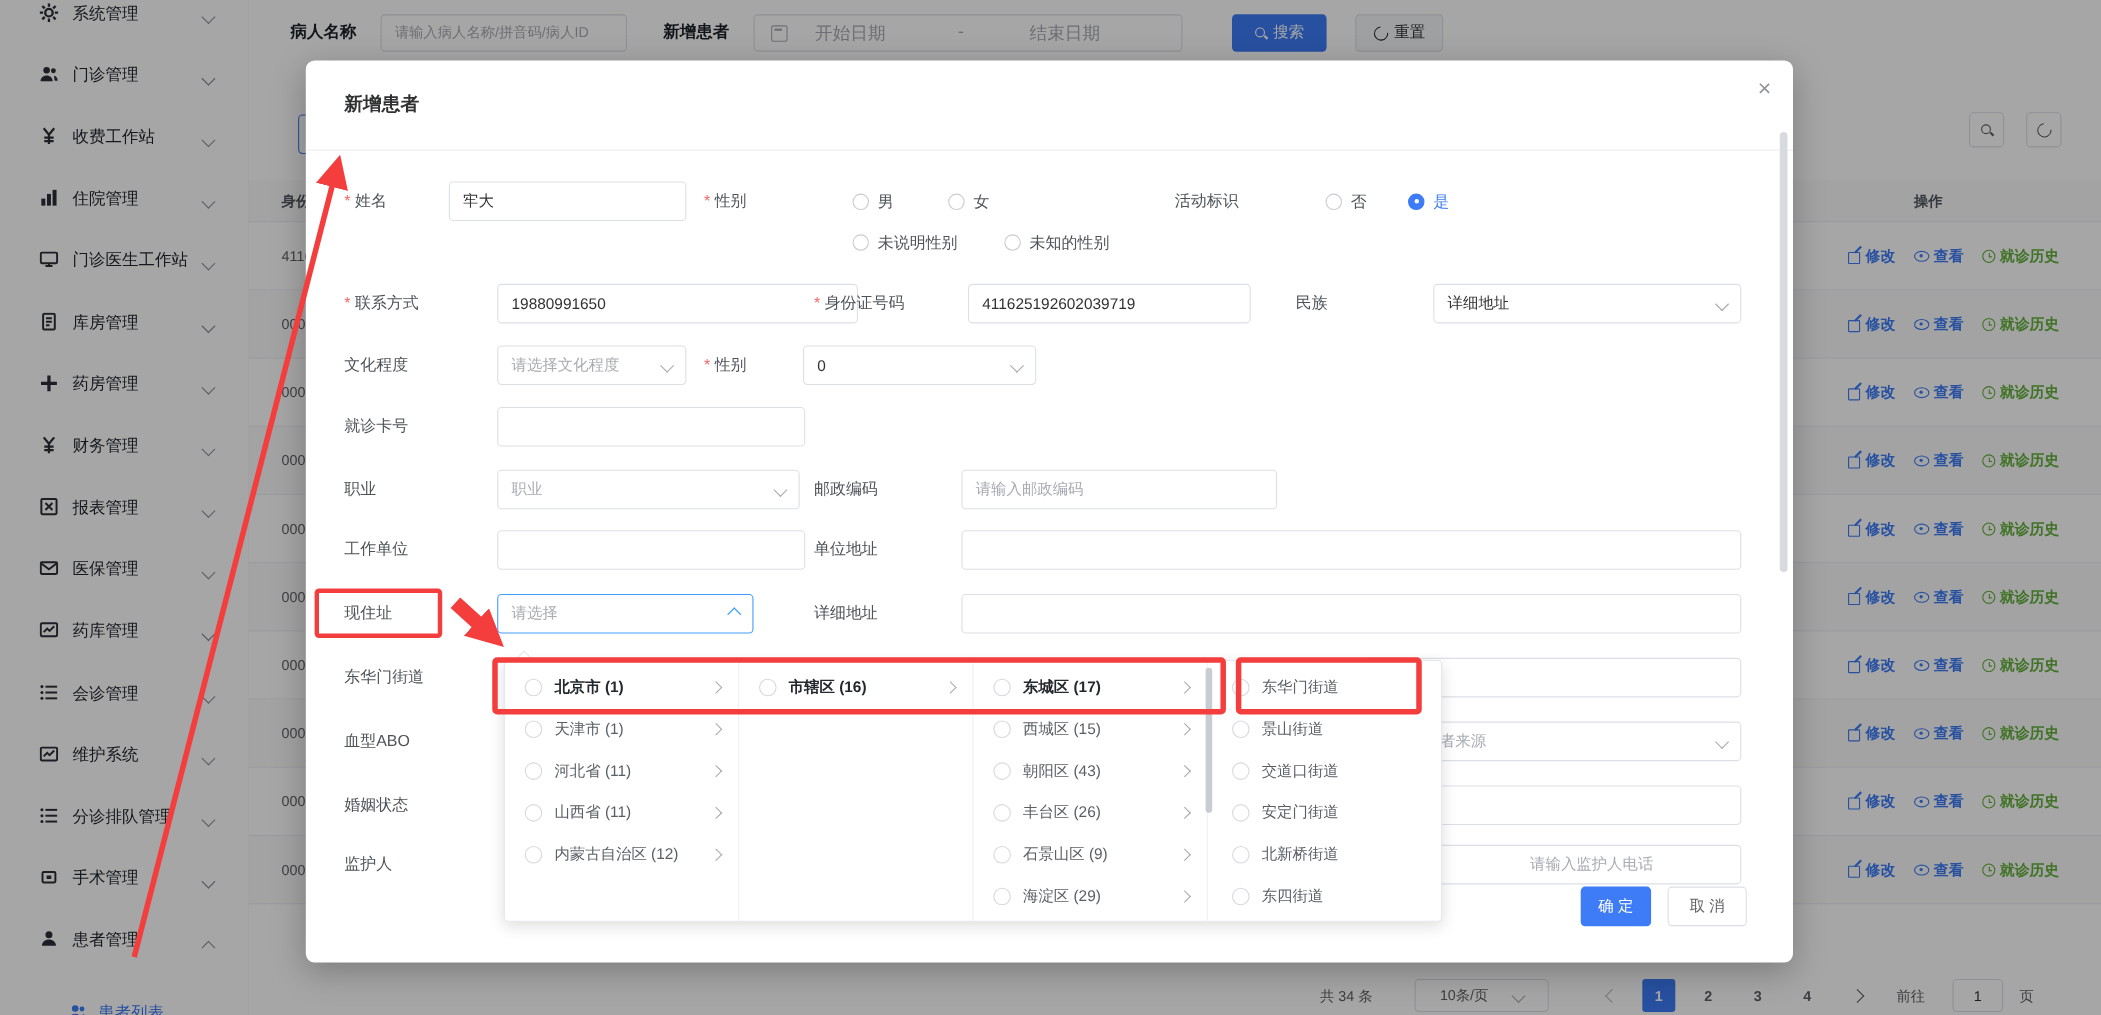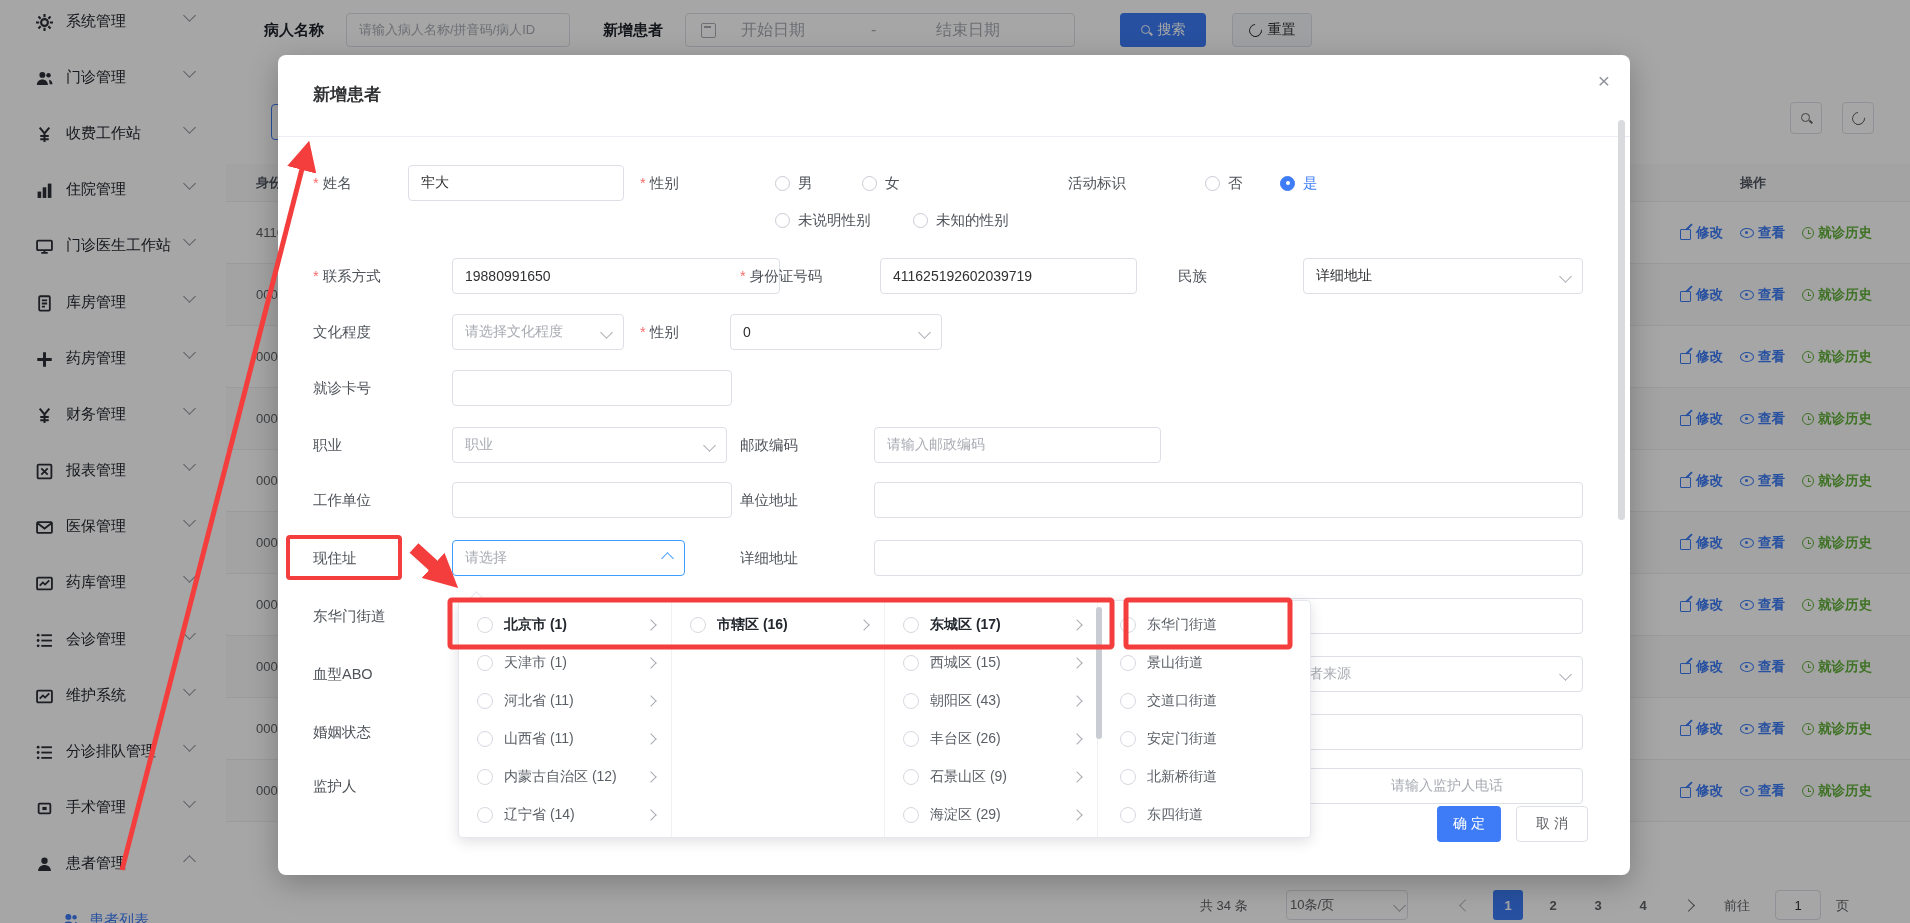--- a/index.html
+++ b/index.html
@@ -1,20 +1,20 @@
 <!DOCTYPE html>
 <html><head>
 <meta charset="utf-8">
 <style>
   html,body{margin:0;padding:0;background:#555;font-family:"Liberation Sans","DejaVu Sans",sans-serif;}
   #app{position:relative;width:1910px;height:923px;background:#fff;overflow:hidden;}
   .abs{position:absolute;}
   
   .sidebar{position:absolute;left:0;top:0;width:226px;height:923px;background:#fff;border-right:1px solid #e8e8e8;z-index:1;}
-  .sbitem{position:absolute;left:0;width:226px;height:28px;display:flex;align-items:flex-end;padding-left:36px;box-sizing:border-box;color:#23272e;font-size:15px;font-weight:500;cursor:pointer;}
+  .sbitem{position:absolute;left:0;width:226px;height:28px;display:flex;align-items:flex-start;padding-left:36px;box-sizing:border-box;color:#23272e;font-size:15px;font-weight:500;cursor:pointer;}
   .sbitem .sic{width:17px;height:17px;margin-right:13px;color:#2b2f36;flex:none;display:inline-flex;}
   .schev{position:absolute;right:32px;width:8px;height:8px;border-right:1.6px solid #8a8f99;border-bottom:1.6px solid #8a8f99;transform:rotate(45deg);top:8px;}
   .schev.up{transform:rotate(-135deg);top:12px;}
   .sbsub{position:absolute;left:0;top:906px;width:226px;height:28px;display:flex;align-items:center;padding-left:62px;box-sizing:border-box;color:#3d7cf6;font-size:15px;font-weight:500;}
   .sbsub .sic{width:17px;height:17px;margin-right:10px;color:#3d7cf6;display:inline-flex;}
   
   .topbar{position:absolute;left:226px;top:0;width:1684px;height:61px;background:#fff;z-index:1;}
   .tb-label{position:absolute;top:13px;line-height:34px;font-size:15px;font-weight:700;color:#1d2129;}
   .box{border:1px solid #dcdfe6;border-radius:4px;background:#fff;box-sizing:border-box;display:flex;align-items:center;}
   .ph{color:#a8abb2;}
@@ -48,21 +48,21 @@
   .i-edit::before{content:"";position:absolute;left:0;top:2px;width:9px;height:9px;border:1.4px solid currentColor;border-radius:1px;}
   .i-edit::after{content:"";position:absolute;left:5px;top:-1px;width:8px;height:1.6px;background:currentColor;transform:rotate(-45deg);}
   .i-eye{width:14px;height:10px;border:1.4px solid currentColor;border-radius:50%;position:relative;display:inline-block;box-sizing:border-box;}
   .i-eye::before{content:"";position:absolute;left:4px;top:2px;width:3px;height:3px;background:currentColor;border-radius:50%;}
   .i-clock{width:12px;height:12px;border:1.4px solid currentColor;border-radius:50%;position:relative;display:inline-block;box-sizing:border-box;}
   .i-clock::before{content:"";position:absolute;left:4.5px;top:2px;width:1.4px;height:3.5px;background:currentColor;}
   .i-clock::after{content:"";position:absolute;left:4.5px;top:4.5px;width:3px;height:1.4px;background:currentColor;}
   
   .pag{position:absolute;left:0;top:827px;width:1684px;height:35px;font-size:13px;color:#606266;}
   .pag .txt{position:absolute;top:9px;}
-  .sizesel{position:absolute;left:1060px;top:2px;width:122px;height:30px;padding:0 3px;justify-content:space-between;font-size:13px;color:#606266;}
+  .sizesel{position:absolute;left:1060px;top:2px;width:122px;height:30px;padding:0 22px;justify-content:space-between;font-size:13px;color:#606266;}
   .pgbtn{position:absolute;top:2px;width:30px;height:30px;display:flex;align-items:center;justify-content:center;border-radius:3px;}
   .pgnum{position:absolute;top:2px;width:30px;height:30px;display:flex;align-items:center;justify-content:center;border-radius:3px;font-weight:600;cursor:pointer;}
   .pgnum.on{background:#3d7cf6;color:#fff;}
   .pchev{width:8px;height:8px;border-right:1.6px solid #b6bac2;border-bottom:1.6px solid #b6bac2;}
   .gotobox{position:absolute;left:1549px;top:2px;width:46px;height:30px;justify-content:center;color:#303133;}
   
   .dim{position:absolute;left:0;top:0;width:1910px;height:923px;background:rgba(0,0,0,0.35);z-index:10;}
   
   .modal{position:absolute;left:278px;top:55px;width:1352px;height:820px;background:#fff;border-radius:8px;box-shadow:0 8px 30px rgba(0,0,0,.25);z-index:20;}
   .m-title{position:absolute;left:35px;top:28px;font-size:17px;font-weight:700;color:#303133;}
@@ -661,25 +661,20 @@
       <div class="citem">
           <span class="cradio"></span>
           <span>山西省 (11)</span>
           <span class="cchev"></span>
         </div>
       <div class="citem">
           <span class="cradio"></span>
           <span>内蒙古自治区 (12)</span>
           <span class="cchev"></span>
         </div>
-      <div class="citem">
-          <span class="cradio"></span>
-          <span>辽宁省 (14)</span>
-          <span class="cchev"></span>
-        </div>
     </div>
     <div class="ccol" style="left:213px;width:213px">
       <div class="citem active">
           <span class="cradio"></span>
           <span>市辖区 (16)</span>
           <span class="cchev"></span>
         </div>
     </div>
     <div class="ccol" style="left:426px;width:213px">
       <div class="citem active">

